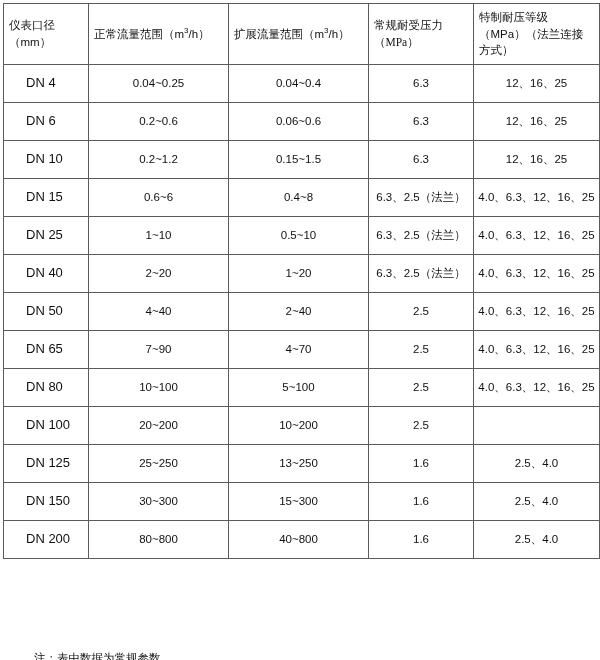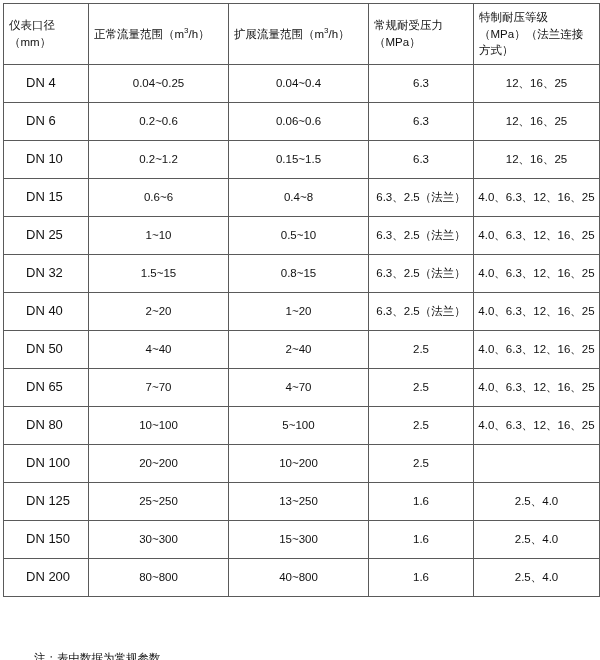--- a/index.html
+++ b/index.html
@@ -38,21 +38,21 @@
   }
   table.spec thead th {
     height: 52px;
     padding: 4px 5px;
     font-size: 11.5px;
     text-align: left;
   }
   thead th.c0 { text-align: left; }
   thead th.c1 { text-align: left; }
   thead th.c2 { text-align: left; }
-  thead th.c3 { text-align: left; }
+  thead th.c3 { text-align: left; font-family: Liberation Serif, serif; }
   thead th.c4 { text-align: left; }
   tbody td.c0 {
     text-align: left;
     padding-left: 22px;
     font-size: 13px;
   }
   tbody tr { height: 38px; }
   sup { font-size: 8px; vertical-align: super; line-height: 0; }
   .colw0 { width: 85px; }
   .colw1 { width: 140px; }
@@ -132,43 +132,36 @@
           <td class="c4">4.0、6.3、12、16、25</td>
         </tr>
         <tr>
           <td class="c0">DN 25</td>
           <td class="c1">1~10</td>
           <td class="c2">0.5~10</td>
           <td class="c3">6.3、2.5（法兰）</td>
           <td class="c4">4.0、6.3、12、16、25</td>
         </tr>
         <tr>
-          <td class="c0">DN 32</td>
-          <td class="c1">1.5~15</td>
-          <td class="c2">0.8~15</td>
-          <td class="c3">6.3、2.5（法兰）</td>
-          <td class="c4">4.0、6.3、12、16、25</td>
-        </tr>
-        <tr>
           <td class="c0">DN 40</td>
           <td class="c1">2~20</td>
           <td class="c2">1~20</td>
           <td class="c3">6.3、2.5（法兰）</td>
           <td class="c4">4.0、6.3、12、16、25</td>
         </tr>
         <tr>
           <td class="c0">DN 50</td>
           <td class="c1">4~40</td>
           <td class="c2">2~40</td>
           <td class="c3">2.5</td>
           <td class="c4">4.0、6.3、12、16、25</td>
         </tr>
         <tr>
           <td class="c0">DN 65</td>
-          <td class="c1">7~70</td>
+          <td class="c1">7~90</td>
           <td class="c2">4~70</td>
           <td class="c3">2.5</td>
           <td class="c4">4.0、6.3、12、16、25</td>
         </tr>
         <tr>
           <td class="c0">DN 80</td>
           <td class="c1">10~100</td>
           <td class="c2">5~100</td>
           <td class="c3">2.5</td>
           <td class="c4">4.0、6.3、12、16、25</td>

